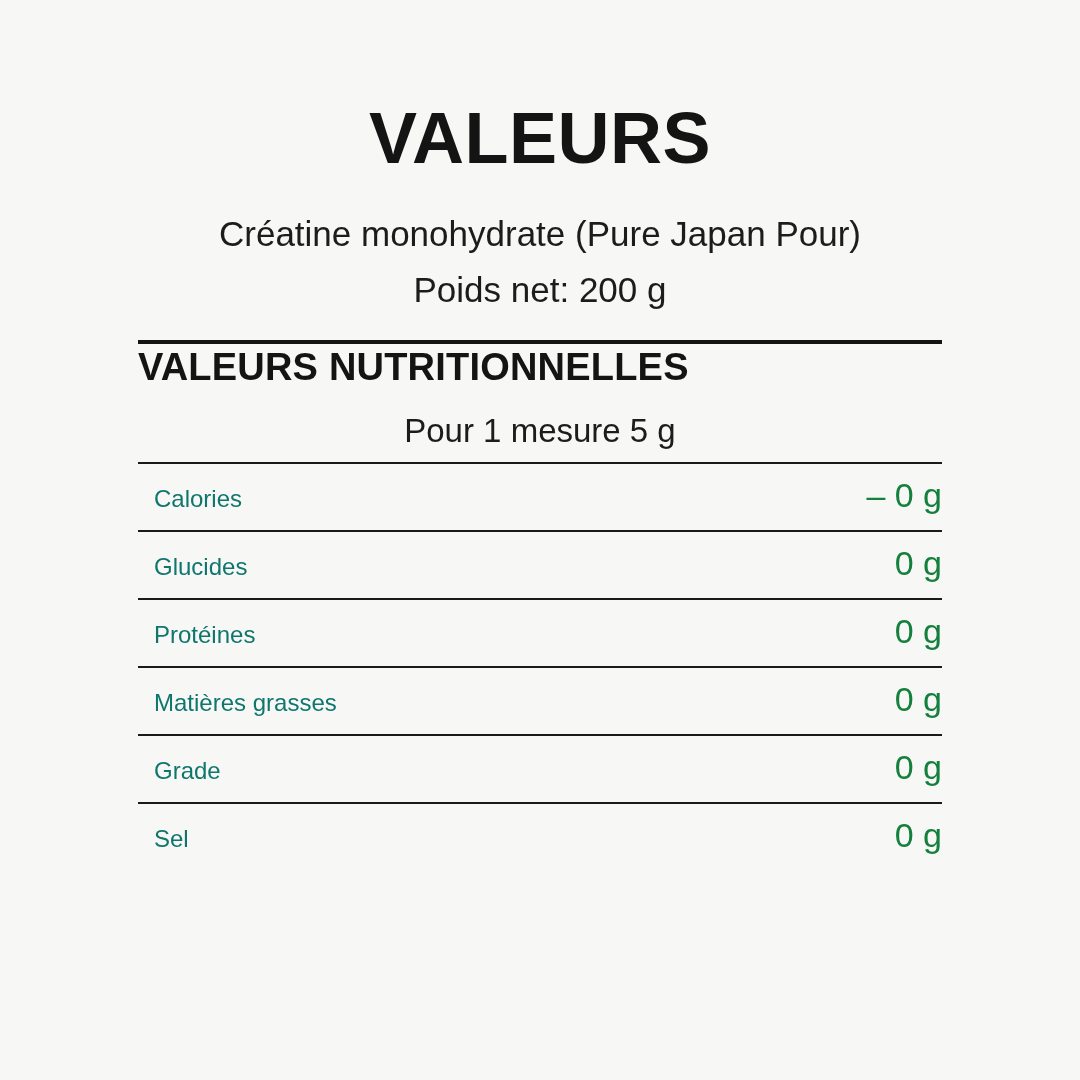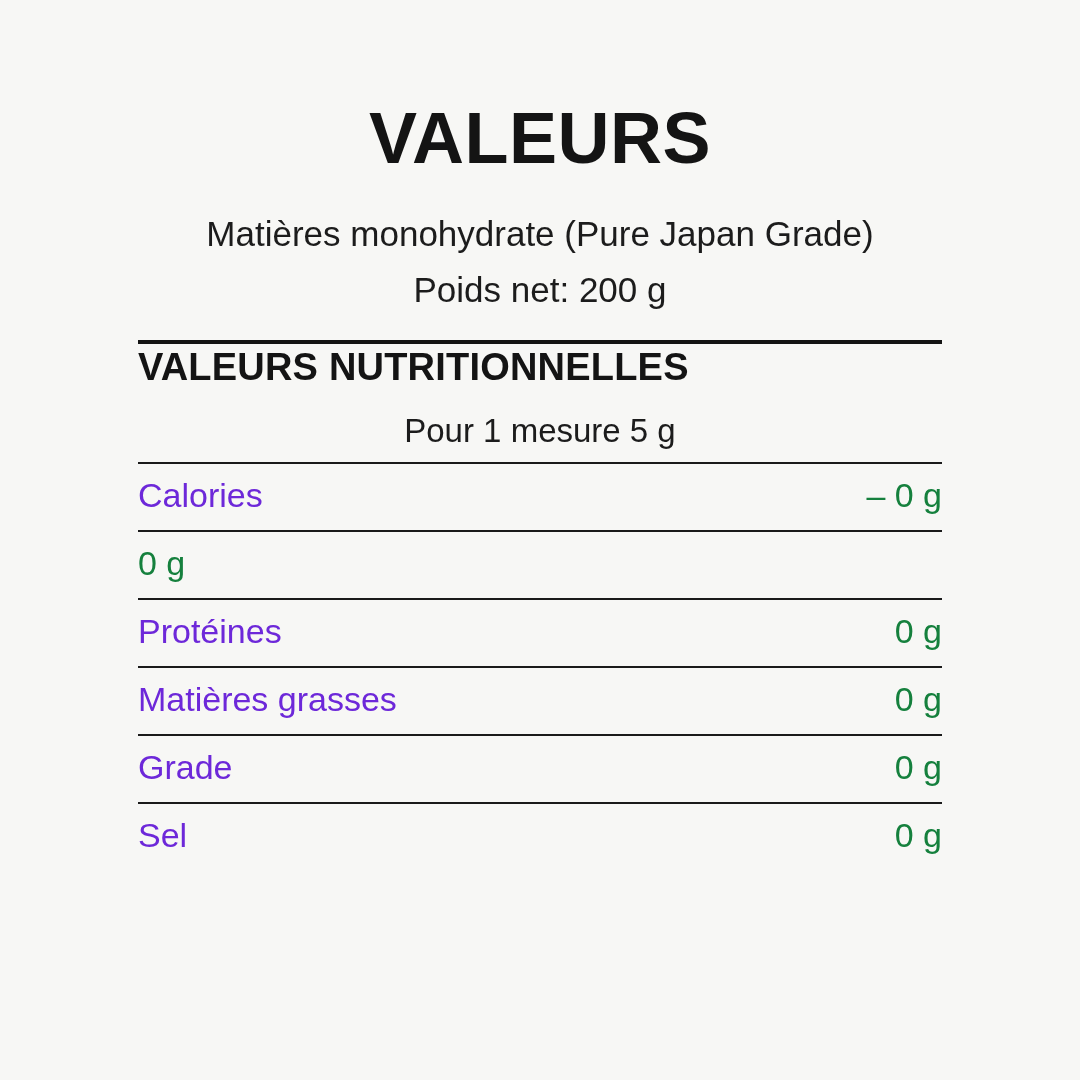--- a/index.html
+++ b/index.html
@@ -69,56 +69,58 @@
     display: flex;
     justify-content: space-between;
     align-items: baseline;
     border-top: 2px solid #1a1a1a;
     padding-top: 8px;
     padding-bottom: 6px;
     height: 52px;
     box-sizing: content-box;
   }
   .row .nutrient {
-    font-size: 34px;
+    font-size: 24px;
     line-height: 46px;
-    color: #6d28d9;
+    color: #0f766e;
+    margin-left: 16px;
   }
   .row .value {
     font-size: 34px;
     line-height: 46px;
     color: #15803d;
   }
 </style>
 </head>
 <body>
 
 <div class="label">
 
   <div class="title-block">
     <div class="title-line">VALEURS</div>
   </div>
 
   <div class="subtitle-block">
-    <div class="subtitle-line">Matières monohydrate (Pure Japan Grade)</div>
+    <div class="subtitle-line">Créatine monohydrate (Pure Japan Pour)</div>
     <div class="subtitle-line">Poids net: 200 g</div>
   </div>
 
   <div class="rule-heavy"></div>
 
   <div class="section-heading">VALEURS NUTRITIONNELLES</div>
 
   <div class="serving-header">Pour 1 mesure 5 g</div>
 
   <div class="table">
     <div class="row">
       <span class="nutrient">Calories</span>
       <span class="value">– 0 g</span>
     </div>
     <div class="row">
+      <span class="nutrient">Glucides</span>
       <span class="value">0 g</span>
     </div>
     <div class="row">
       <span class="nutrient">Protéines</span>
       <span class="value">0 g</span>
     </div>
     <div class="row">
       <span class="nutrient">Matières grasses</span>
       <span class="value">0 g</span>
     </div>

